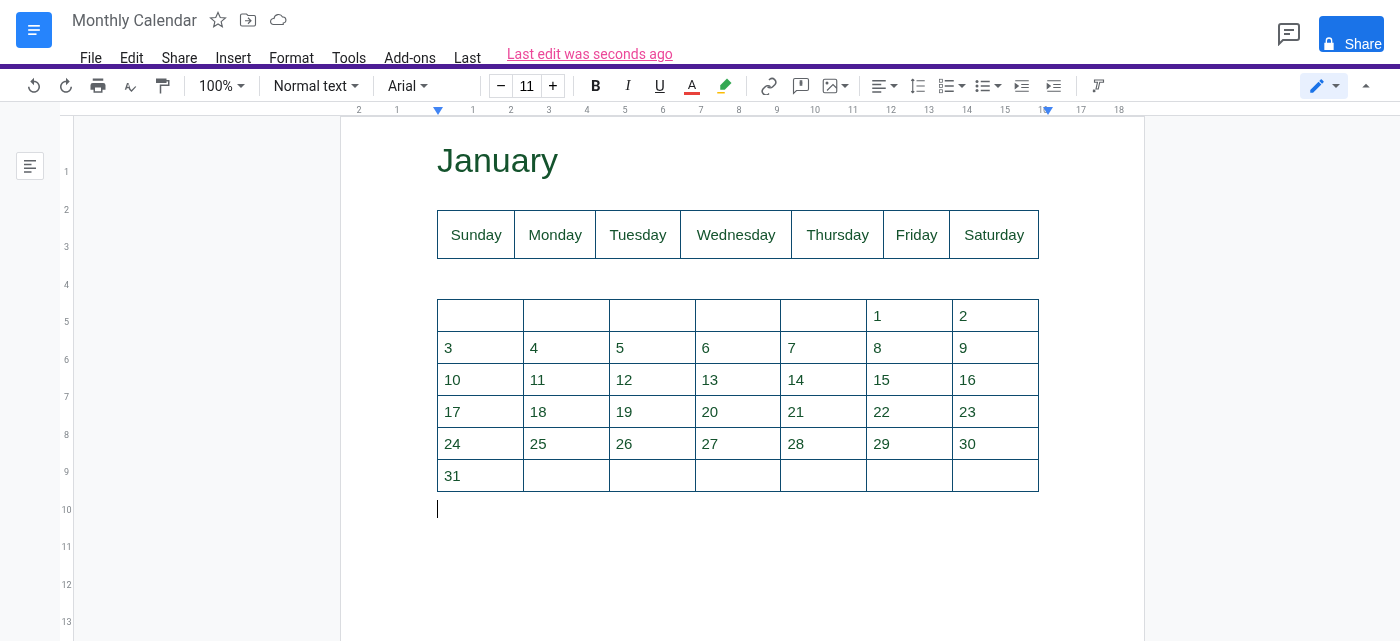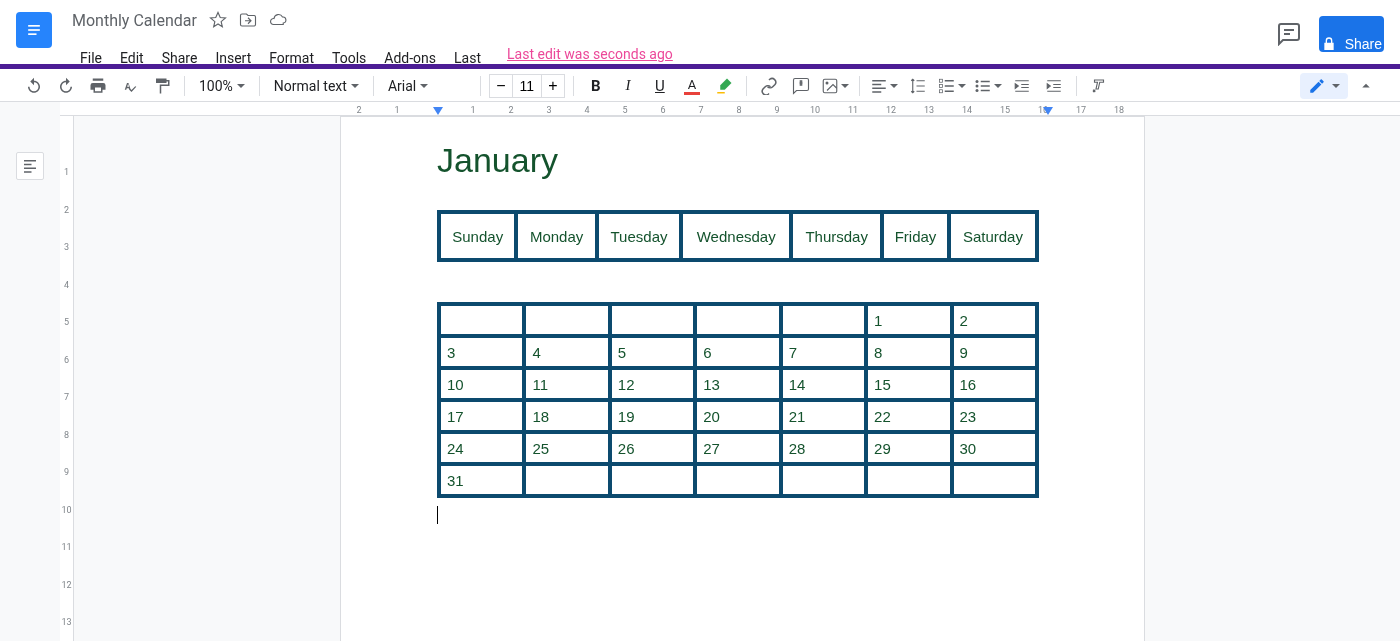--- a/index.html
+++ b/index.html
@@ -213,21 +213,21 @@
   .month-title {
     font-size: 34px;
     font-weight: 400;
     margin-bottom: 30px;
   }
   table.cal {
     border-collapse: collapse;
     width: 602px;
   }
   table.cal td, table.cal th {
-    border: 4px solid #0c4a6e;
+    border: 1px solid #0c4a6e;
     height: 32px;
     font-size: 15px;
     font-weight: 400;
     padding: 4px 6px;
     vertical-align: middle;
   }
   table.cal.head th {
     text-align: center;
     height: 48px;
   }

